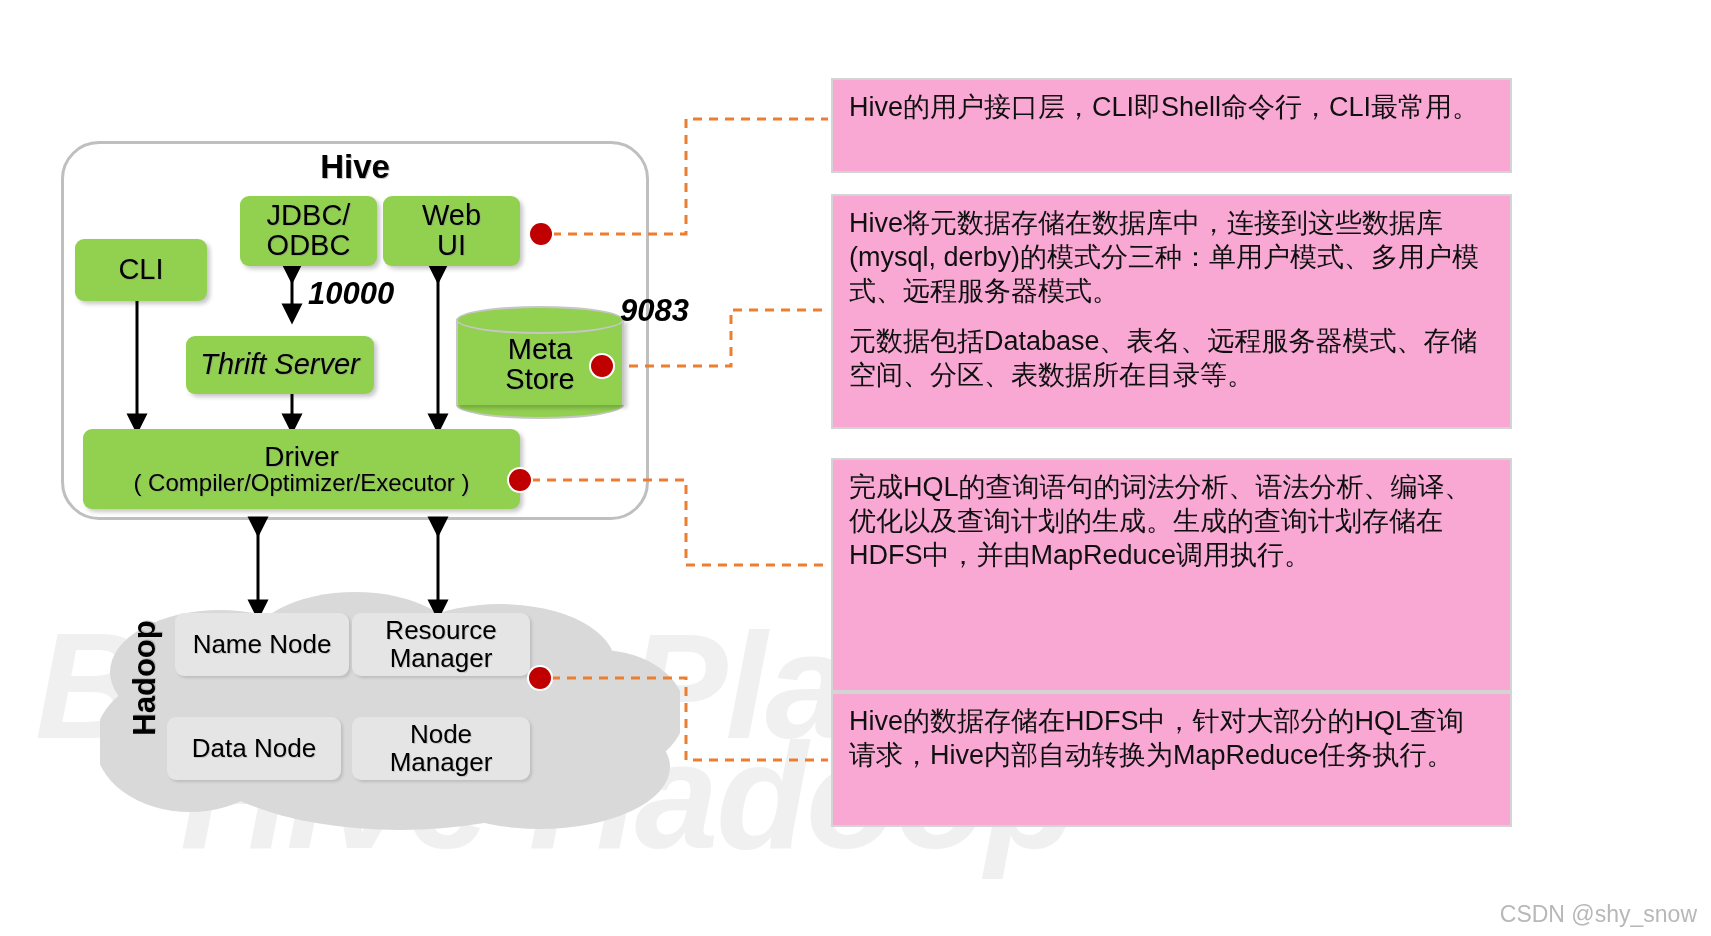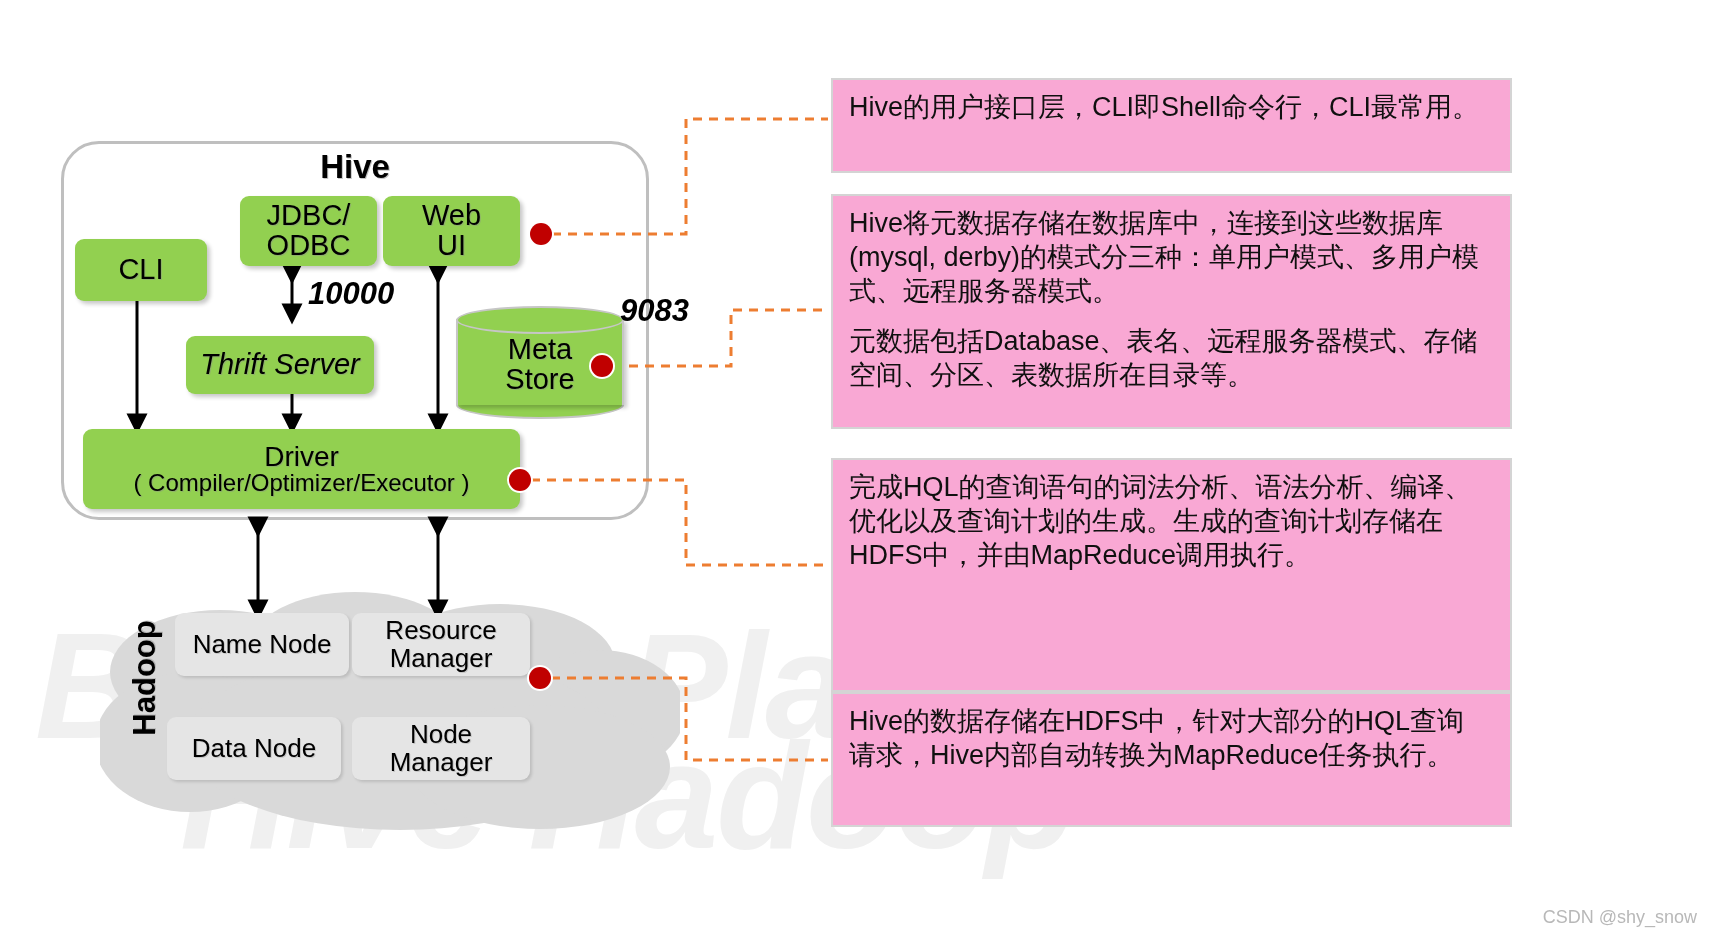--- a/index.html
+++ b/index.html
@@ -37,21 +37,21 @@
   #wm-2 {
     left: 180px;
     top: 710px;
     font-size: 150px;
     letter-spacing: -2px;
   }
   #credit {
     position: absolute;
     right: 14px;
     bottom: 8px;
-    font-size: 18px;
+    font-size: 23px;
     color: #b8b8b8;
     font-family: "Liberation Sans", sans-serif;
     text-align: right;
   }
 
   
   #hive-frame {
     position: absolute;
     left: 61px;
     top: 141px;

